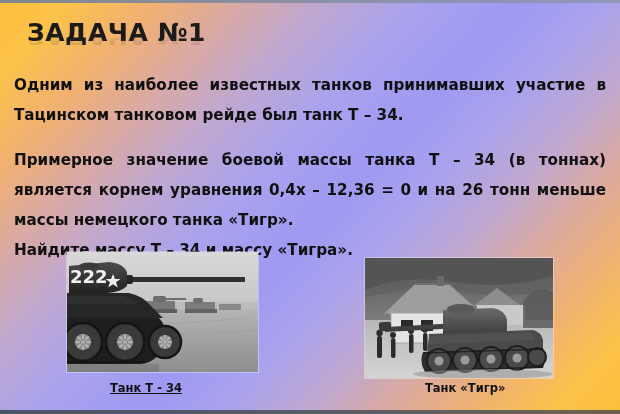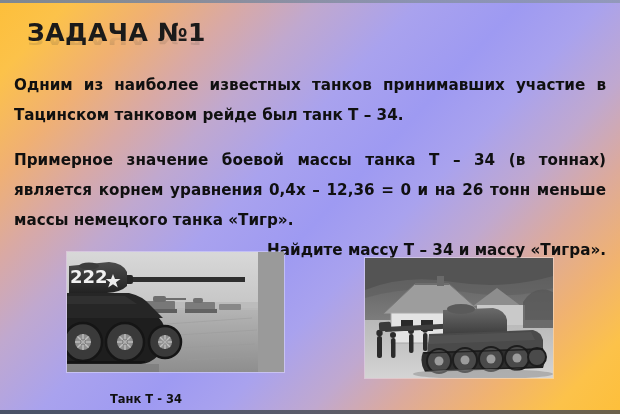--- a/index.html
+++ b/index.html
@@ -90,41 +90,41 @@
     color: #101010;
     font-family: "DejaVu Sans", sans-serif;
     font-weight: bold;
     font-size: 15.2px;
     line-height: 30px;
     text-align: justify;
     margin: 0;
   }
   .para.p1 { text-align: justify; text-align-last: left; }
   .para.gap { margin-top: 15px; }
-  .para.tight { text-align: right; }
+  .para.tight { text-align: left; }
 
   
   .photo {
     position: absolute;
     background: #9a9a9a;
     overflow: hidden;
     box-shadow: 0 0 0 1px rgba(255,255,255,0.35);
   }
-  #photo-t34 { left: 67px;  top: 252px; width: 217px; height: 120px; }
+  #photo-t34 { left: 67px;  top: 252px; width: 191px; height: 120px; }
   #photo-tiger { left: 365px; top: 258px; width: 188px; height: 120px; }
 
   .cap {
     position: absolute;
     font-family: "DejaVu Sans", sans-serif;
     font-weight: bold;
     font-size: 11.5px;
     color: #111111;
     white-space: nowrap;
   }
-  #cap-t34   { left: 110px; top: 392px; }
+  #cap-t34   { left: 110px; top: 381px; text-decoration: underline; }
   #cap-tiger { left: 425px; top: 381px; }
 
   svg { display: block; }
 </style>
 </head>
 <body>
 
 <div id="slide">
 
   <div id="top-rule"></div>
@@ -314,15 +314,16 @@
       </g>
 
       <g stroke="#161616" stroke-width="1.4" opacity="0.75">
         <line x1="60" y1="113" x2="178" y2="109"></line>
         <line x1="59" y1="95" x2="178" y2="91"></line>
       </g>
 
       <ellipse cx="118" cy="116" rx="70" ry="5" fill="#8f8f8f" opacity="0.55"></ellipse>
     </svg>
   </div>
+  <div class="cap" id="cap-tiger">Танк «Тигр»</div>
 
   <div id="bottom-rule"></div>
 </div>
 
 </body></html>

